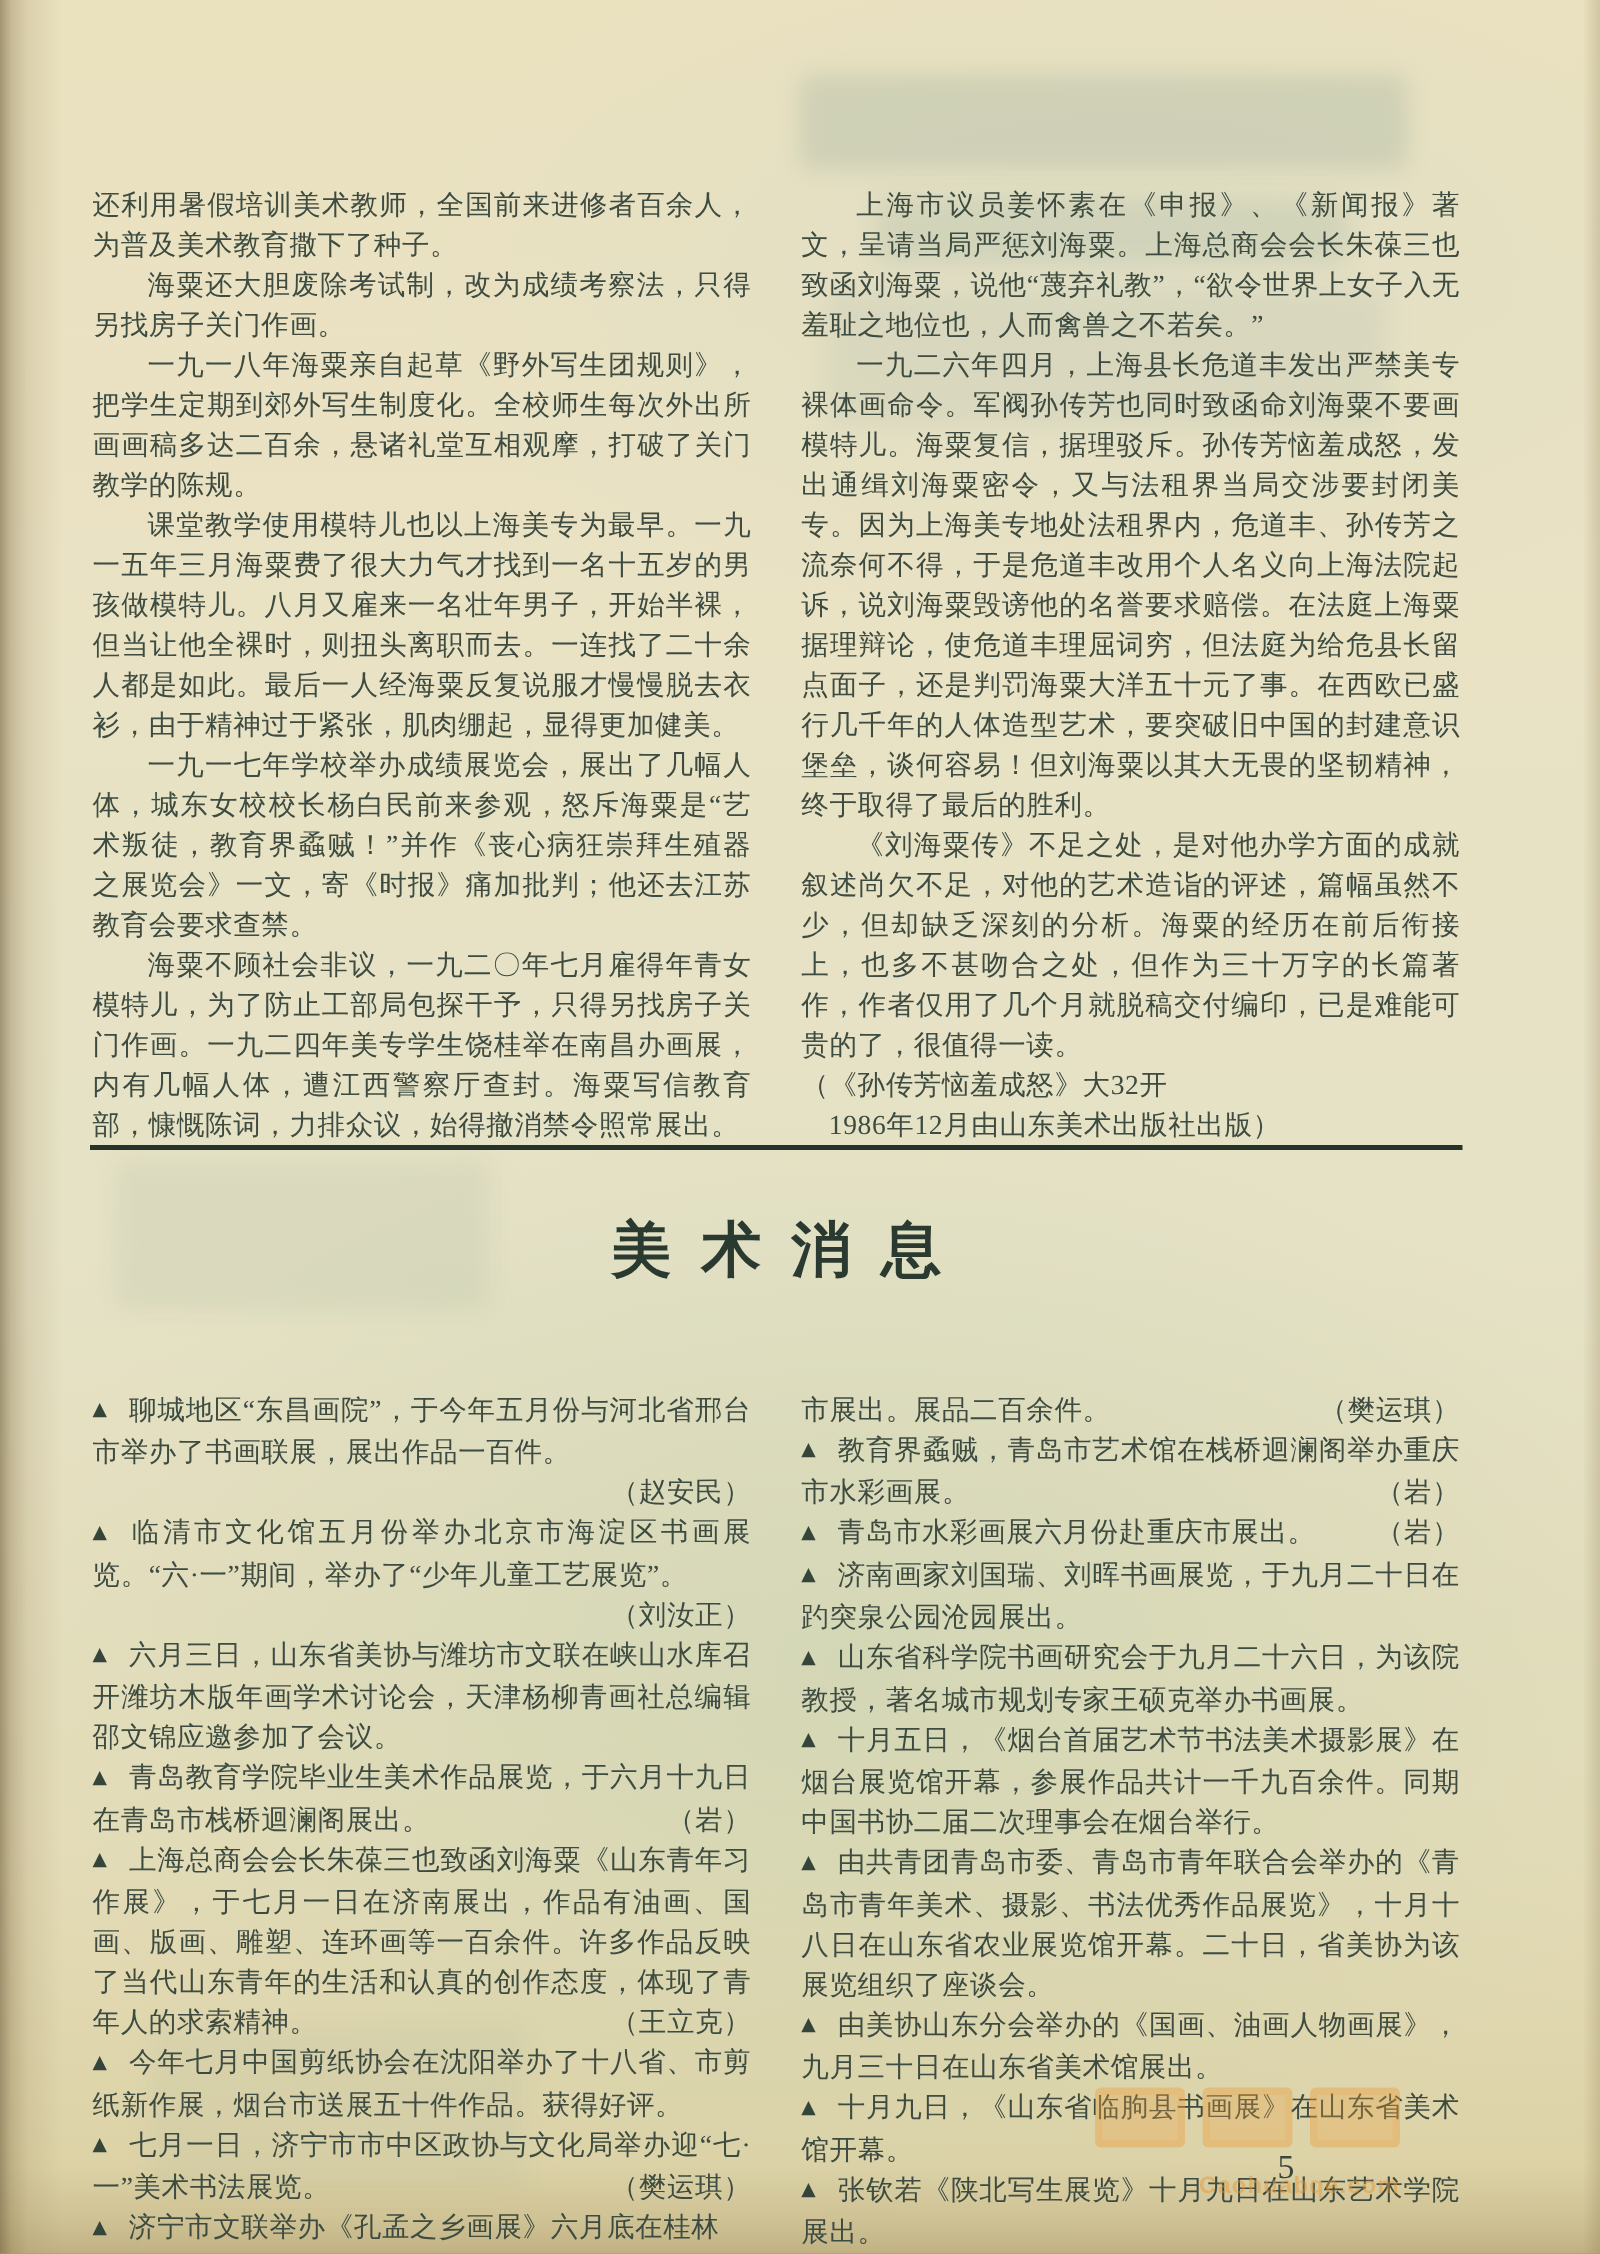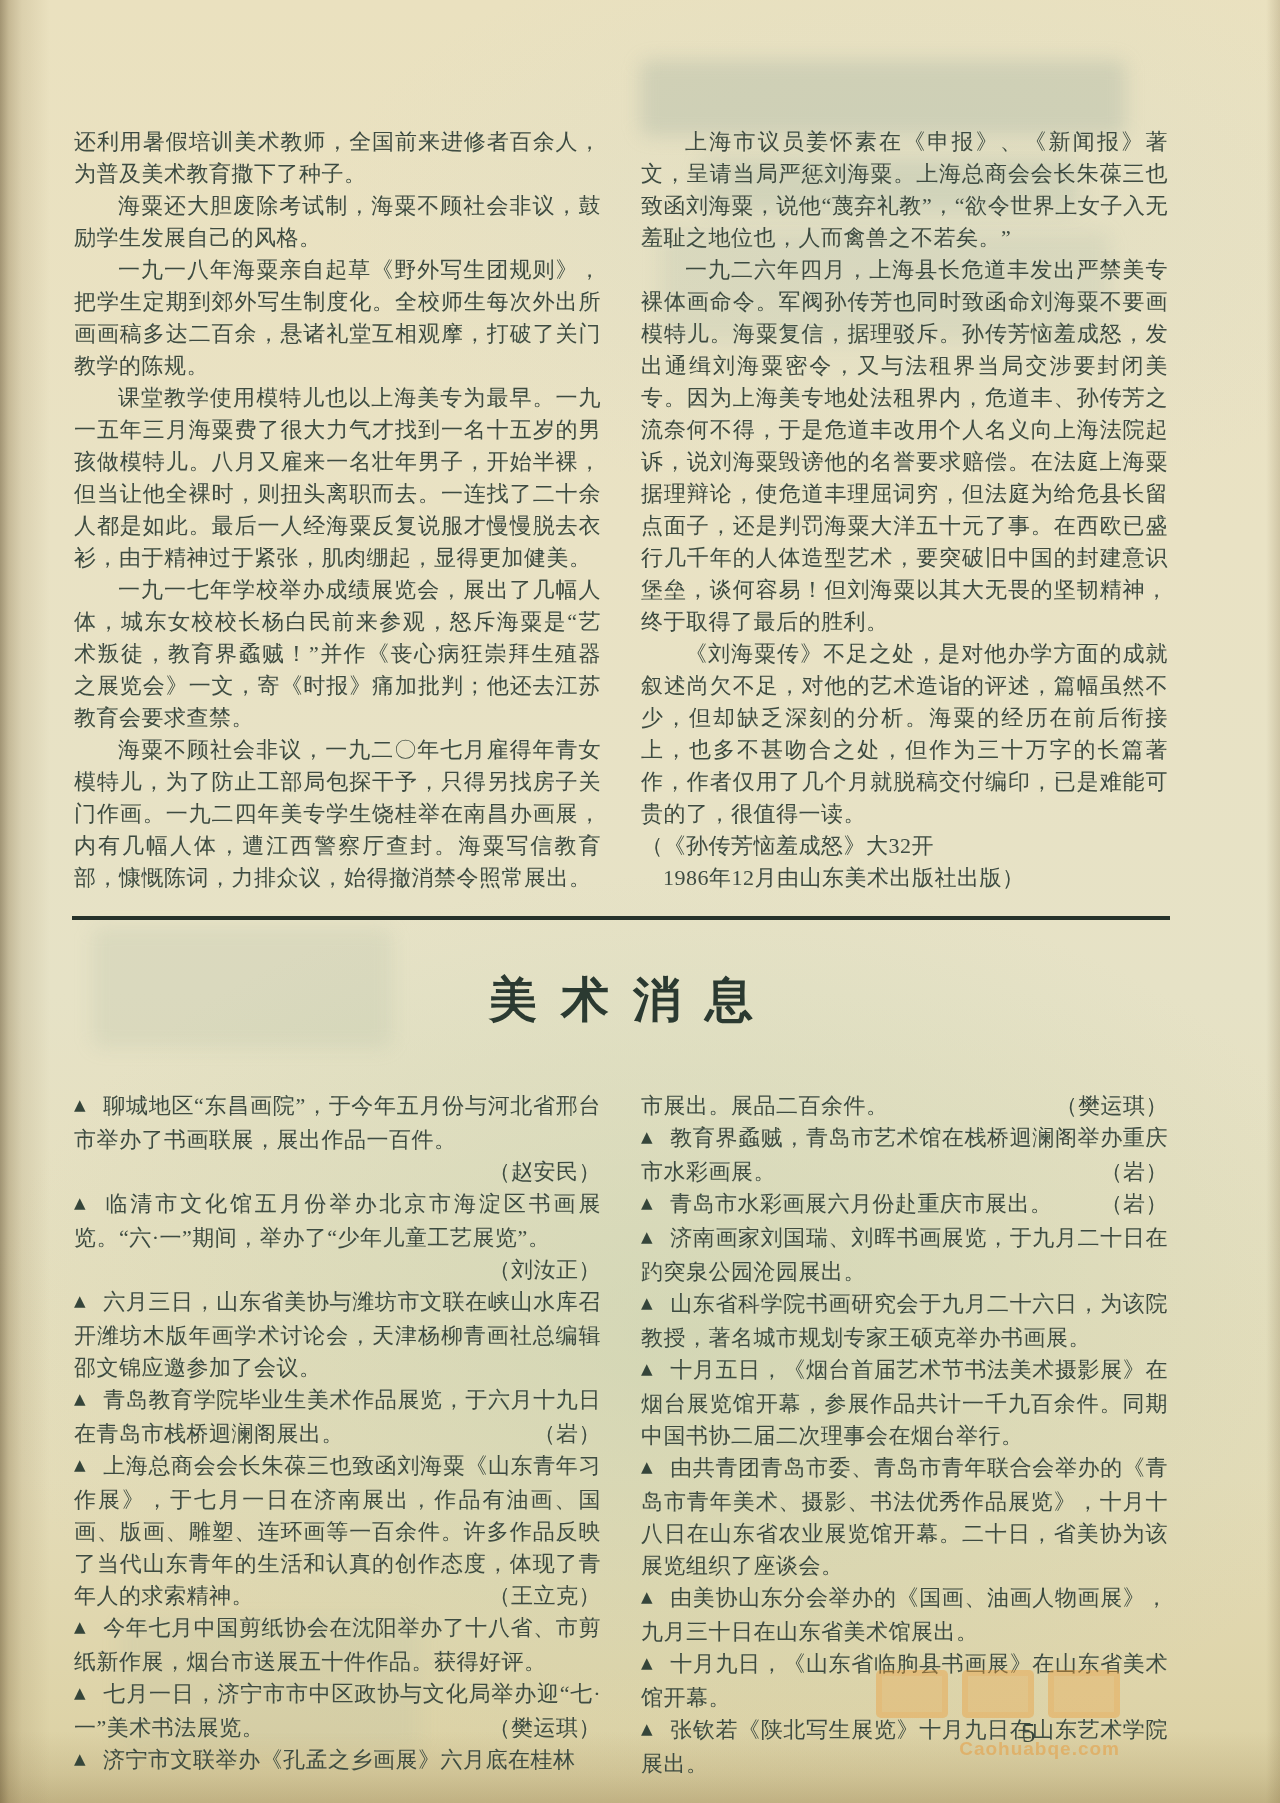--- a/index.html
+++ b/index.html
@@ -18,21 +18,21 @@
   .ghost{position:absolute;filter:blur(9px);border-radius:10px;}
   .g1{left:640px;top:60px;width:486px;height:76px;background:rgba(142,164,152,.26);}
   .g2{left:700px;top:158px;width:380px;height:54px;background:rgba(142,164,152,.20);}
   .g3{left:660px;top:232px;width:450px;height:110px;background:rgba(150,170,155,.14);}
   .g4{left:92px;top:928px;width:300px;height:120px;background:rgba(158,176,150,.16);}
   .g5{left:120px;top:1620px;width:300px;height:130px;background:rgba(160,178,152,.13);}
 
   .article, .news{
     position:absolute;left:74px;right:112px;
     display:flex;gap:40px;
-    font-size:22px;line-height:32px;letter-spacing:.5px;
+    font-size:22px;line-height:32px;letter-spacing:.5px;margin-top:22px;
   }
   .article{top:126px;}
   .news{top:1090px;line-height:32px;}
   .col{flex:1;min-width:0;}
   .para{margin:0;text-align:justify;}
   .para.citation{text-align:left;}
 
   .rule{
     position:absolute;left:72px;right:110px;top:916px;height:4px;
     background:#26322a;border:none;margin:0;
@@ -67,21 +67,21 @@
 
   <div class="ghost g1"></div>
   <div class="ghost g2"></div>
   <div class="ghost g3"></div>
   <div class="ghost g4"></div>
   <div class="ghost g5"></div>
 
   <section class="article">
     <div class="col" id="article-left">
         <p class="para" style="text-indent: 0em;">还利用暑假培训美术教师，全国前来进修者百余人，为普及美术教育撒下了种子。</p>
-        <p class="para" style="text-indent: 2em;">海粟还大胆废除考试制，海粟不顾社会非议，鼓励学生发展自己的风格。</p>
+        <p class="para" style="text-indent: 2em;">海粟还大胆废除考试制，改为成绩考察法，只得另找房子关门作画。</p>
         <p class="para" style="text-indent: 2em;">一九一八年海粟亲自起草《野外写生团规则》，把学生定期到郊外写生制度化。全校师生每次外出所画画稿多达二百余，悬诸礼堂互相观摩，打破了关门教学的陈规。</p>
         <p class="para" style="text-indent: 2em;">课堂教学使用模特儿也以上海美专为最早。一九一五年三月海粟费了很大力气才找到一名十五岁的男孩做模特儿。八月又雇来一名壮年男子，开始半裸，但当让他全裸时，则扭头离职而去。一连找了二十余人都是如此。最后一人经海粟反复说服才慢慢脱去衣衫，由于精神过于紧张，肌肉绷起，显得更加健美。</p>
         <p class="para" style="text-indent: 2em;">一九一七年学校举办成绩展览会，展出了几幅人体，城东女校校长杨白民前来参观，怒斥海粟是“艺术叛徒，教育界蟊贼！”并作《丧心病狂崇拜生殖器之展览会》一文，寄《时报》痛加批判；他还去江苏教育会要求查禁。</p>
         <p class="para" style="text-indent: 2em;">海粟不顾社会非议，一九二〇年七月雇得年青女模特儿，为了防止工部局包探干予，只得另找房子关门作画。一九二四年美专学生饶桂举在南昌办画展，内有几幅人体，遭江西警察厅查封。海粟写信教育部，慷慨陈词，力排众议，始得撤消禁令照常展出。</p>
       </div>
     <div class="col" id="article-right">
         <p class="para" style="text-indent: 2em;">上海市议员姜怀素在《申报》、《新闻报》著文，呈请当局严惩刘海粟。上海总商会会长朱葆三也致函刘海粟，说他“蔑弃礼教”，“欲令世界上女子入无羞耻之地位也，人而禽兽之不若矣。”</p>
         <p class="para" style="text-indent: 2em;">一九二六年四月，上海县长危道丰发出严禁美专裸体画命令。军阀孙传芳也同时致函命刘海粟不要画模特儿。海粟复信，据理驳斥。孙传芳恼羞成怒，发出通缉刘海粟密令，又与法租界当局交涉要封闭美专。因为上海美专地处法租界内，危道丰、孙传芳之流奈何不得，于是危道丰改用个人名义向上海法院起诉，说刘海粟毁谤他的名誉要求赔偿。在法庭上海粟据理辩论，使危道丰理屈词穷，但法庭为给危县长留点面子，还是判罚海粟大洋五十元了事。在西欧已盛行几千年的人体造型艺术，要突破旧中国的封建意识堡垒，谈何容易！但刘海粟以其大无畏的坚韧精神，终于取得了最后的胜利。</p>
         <p class="para" style="text-indent: 2em;">《刘海粟传》不足之处，是对他办学方面的成就叙述尚欠不足，对他的艺术造诣的评述，篇幅虽然不少，但却缺乏深刻的分析。海粟的经历在前后衔接上，也多不甚吻合之处，但作为三十万字的长篇著作，作者仅用了几个月就脱稿交付编印，已是难能可贵的了，很值得一读。</p>
         <p class="para citation" style="text-indent: 0em;">（《孙传芳恼羞成怒》大32开</p>

